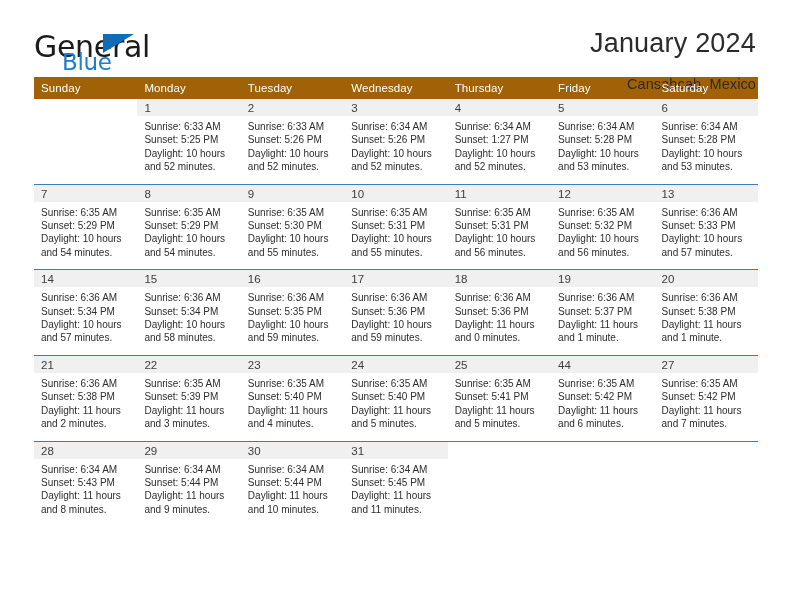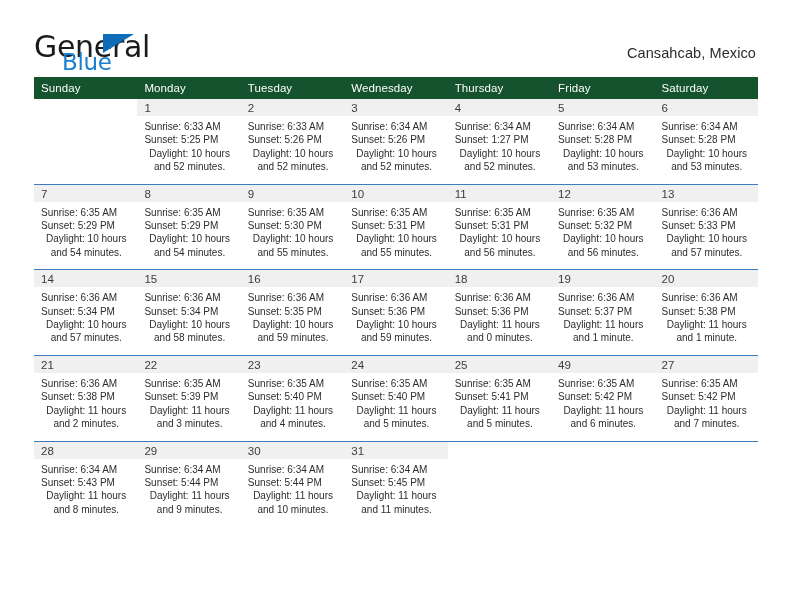--- a/index.html
+++ b/index.html
@@ -84,21 +84,21 @@
   }
 
   
   .calendar {
     margin-top: 5px;
     width: 724px;
     border-collapse: collapse;
     table-layout: fixed;
   }
   .calendar th {
-    background: #14532d;
+    background: #a16207;
     color: #ffffff;
     font-weight: normal;
     font-size: 11.5px;
     text-align: left;
     padding: 5px 0 5px 7px;
     height: 19px;
     box-sizing: border-box;
     letter-spacing: 0.1px;
   }
   td.cell {
@@ -129,37 +129,37 @@
     line-height: 13.4px;
     color: #2d2d2d;
     min-height: 62px;
     box-sizing: border-box;
   }
   .info div {
     white-space: nowrap;
   }
   .info .daylight {
     white-space: normal;
-    text-align: center;
   }
 </style>
 </head>
 <body>
 
 <div class="page">
 
   <div class="top">
 
     <div class="logo">
       <span class="logo-general">General</span>
       <span class="logo-tri"></span>
       <span class="logo-blue">Blue</span>
     </div>
 
     <div class="title-wrap">
+      <div class="cal-title">January 2024</div>
       <div class="cal-sub">Cansahcab, Mexico</div>
     </div>
 
   </div>
 
   <table class="calendar">
     <thead>
       <tr>
         <th>Sunday</th>
         <th>Monday</th>
@@ -380,21 +380,21 @@
           </td>
           <td class="cell">
             <div class="daynum">25</div>
             <div class="info">
               <div>Sunrise: 6:35 AM</div>
               <div>Sunset: 5:41 PM</div>
               <div class="daylight">Daylight: 11 hours and 5 minutes.</div>
             </div>
           </td>
           <td class="cell">
-            <div class="daynum">49</div>
+            <div class="daynum">44</div>
             <div class="info">
               <div>Sunrise: 6:35 AM</div>
               <div>Sunset: 5:42 PM</div>
               <div class="daylight">Daylight: 11 hours and 6 minutes.</div>
             </div>
           </td>
           <td class="cell">
             <div class="daynum">27</div>
             <div class="info">
               <div>Sunrise: 6:35 AM</div>

